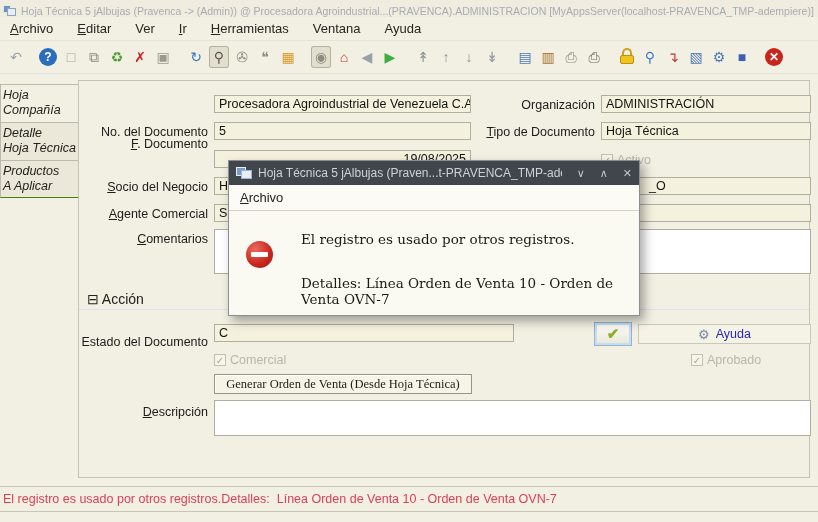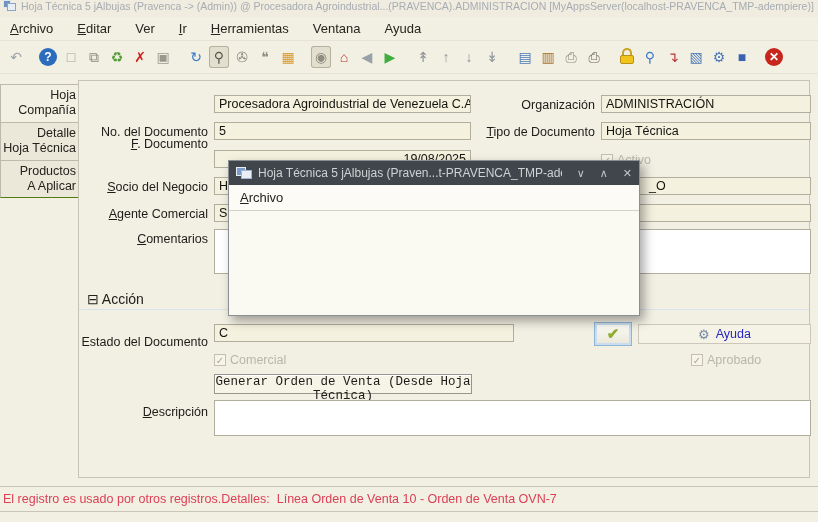--- a/index.html
+++ b/index.html
@@ -1,21 +1,21 @@
 <!DOCTYPE html>
 <html><head>
 <meta charset="utf-8">
 <style>
   * { margin:0; padding:0; box-sizing:border-box; }
   html,body { background:#d9d6c9; }
   body { font-family:"Liberation Sans", sans-serif; }
   .app { position:relative; width:818px; height:522px; background:#f2efe3; overflow:hidden; }
 
   
-  .titlebar { height:17px; display:flex; align-items:flex-start; gap:5px; padding:0 3px; background:#f0ede0; }
+  .titlebar { height:17px; display:flex; align-items:flex-end; gap:5px; padding:0 3px; background:#f0ede0; }
   .title-text { font-size:10.5px; color:#a7acb2; white-space:nowrap; overflow:hidden; }
   .winico { position:relative; width:13px; height:12px; flex:none; }
   .winico .p1 { position:absolute; left:0; top:0; width:8px; height:8px; background:#6f93c0; border:1px solid #dfe7f0; }
   .winico .p2 { position:absolute; left:4px; top:3px; width:9px; height:8px; background:#e9eef5; border:1px solid #8aa5c4; }
 
   
   .menubar { height:24px; display:flex; align-items:center; gap:24px; padding:0 10px; font-size:13px; color:#26251f; border-bottom:1px solid #e7e4d7; }
   .menubar span { cursor:default; }
 
   
@@ -23,36 +23,36 @@
   .tbi { width:20px; height:22px; margin-right:3px; font-size:14px; line-height:22px; text-align:center; border-radius:3px; flex:none; position:relative; }
   .tbi.circ { border-radius:50%; width:18px; height:18px; line-height:18px; font-size:12px; font-weight:bold; margin:0 4px 0 1px; }
   .tbi.pressed { background:#e3dfcf; box-shadow:inset 0 0 0 1px #b5b19f; }
   .tbi.gap { margin-left:10px; }
   .tbi.lock .shk { position:absolute; width:10px; height:8px; border:2px solid #c9a227; border-bottom:none; border-radius:5px 5px 0 0; top:2px; left:5px; }
   .tbi.lock .bod { position:absolute; width:14px; height:9px; background:#f0c419; border:1px solid #b8901a; border-radius:2px; top:9px; left:3px; }
 
   
   .workspace { position:absolute; left:0; top:74px; width:818px; height:412px; }
   .sidebar { position:absolute; left:0; top:10px; width:79px; }
-  .tab { width:100%; min-height:38px; border:1px solid #bdbaac; border-bottom:none; background:#ebe8da; text-align:right; font-size:12.5px; color:#23221c; padding:3px 2px; cursor:default; }
+  .tab { width:100%; min-height:38px; border:1px solid #bdbaac; border-bottom:none; background:#ebe8da; text-align:left; font-size:12.5px; color:#23221c; padding:3px 2px; cursor:default;font-style:italic; }
   .tab:last-child { border-bottom:1px solid #4d7c0f; }
   .tab span { display:block; line-height:15px; }
   .tab.active { background:#f2efe3; border-right:1px solid #f2efe3; }
 
   .panel { position:absolute; left:78px; top:6px; width:732px; height:398px; border:1px solid #c6c3b5; background:#f2efe3; }
   .flabel { position:absolute; height:18px; line-height:18px; text-align:right; font-size:12.5px; color:#1d1c18; white-space:nowrap; }
   .fld { position:absolute; height:18px; line-height:16px; background:#f4f1de; border:1px solid #b1ae9e; font-size:12.5px; padding:0 4px; color:#14140f; overflow:hidden; white-space:nowrap; }
   .fld.right { text-align:right; }
   .fld .frag { position:absolute; left:434px; top:0; }
   .txtarea { position:absolute; background:#ffffff; border:1px solid #b1ae9e; font-size:12.5px; padding:1px 3px; }
   .chk { position:absolute; display:flex; align-items:center; gap:4px; color:#b9b6aa; font-size:12.5px; height:14px; }
   .chk .box { width:12px; height:12px; border:1px solid #c3c0b2; background:#f7f4e8; color:#a9a69a; font-size:10px; line-height:11px; text-align:center; flex:none; }
   .section { position:absolute; left:8px; top:210px; font-size:14px; color:#23221c; }
   .section-rule { position:absolute; left:0; top:228px; width:100%; height:1px; background:#d9e2ec; }
-  .btn { position:absolute; background:#f6f3e7; border:1px solid #98958a; box-shadow:inset 1px 1px 0 #ffffff; font-size:12.5px; color:#1d1c18; text-align:center; cursor:default; font-family:Liberation Mono, monospace; }
+  .btn { position:absolute; background:#f6f3e7; border:1px solid #98958a; box-shadow:inset 1px 1px 0 #ffffff; font-size:12.5px; color:#1d1c18; text-align:center; cursor:default; font-family:Liberation Serif, serif; }
   .docact { position:absolute; width:38px; height:24px; background:linear-gradient(#fdfdf9,#e9e6d8); border:1px solid #8fb6d8; box-shadow:0 0 0 2px #c9ddee inset; color:#8fae2e; font-weight:bold; font-size:15px; line-height:21px; text-align:center; }
   .anular { position:absolute; height:20px; display:flex; align-items:center; justify-content:center; gap:6px; color:#2626c0; background:#f5f2e6; border:1px solid #cbc8bb; font-size:12.5px; }
   .anular .gear { color:#7a8aa8; font-size:13px; }
 
   
   .statusbar { position:absolute; left:0; bottom:10px; width:818px; height:26px; border-top:1px solid #c9c6b8; border-bottom:1px solid #c9c6b8; display:flex; align-items:center; padding:0 3px; background:#f2efe3; }
   .statusbar span { font-size:12.5px; color:#dc4056; white-space:pre; overflow:hidden; }
   .bottomstrip { position:absolute; left:0; bottom:0; width:818px; height:10px; background:#f2efe3; }
 
   
@@ -219,15 +219,22 @@
           <i class="b"></i>
         </span>
       <span class="dlg-title">Hoja Técnica 5 jAlbujas (Praven...t-PRAVENCA_TMP-adempiere}] &lt;2&gt;</span>
       <span class="dlg-ctrl">∨</span>
       <span class="dlg-ctrl">∧</span>
       <span class="dlg-ctrl">✕</span>
     </div>
     <div class="dlg-menubar">
       <span><u>A</u>rchivo</span>
     </div>
+    <div class="dlg-body">
+      <span class="stop">
+          <i></i>
+        </span>
+      <div class="dlg-msg">El registro es usado por otros registros.</div>
+      <div class="dlg-details">Detalles: Línea Orden de Venta 10 - Orden de Venta OVN-7</div>
+    </div>
   </div>
 
 </div>
 
 </body></html>

